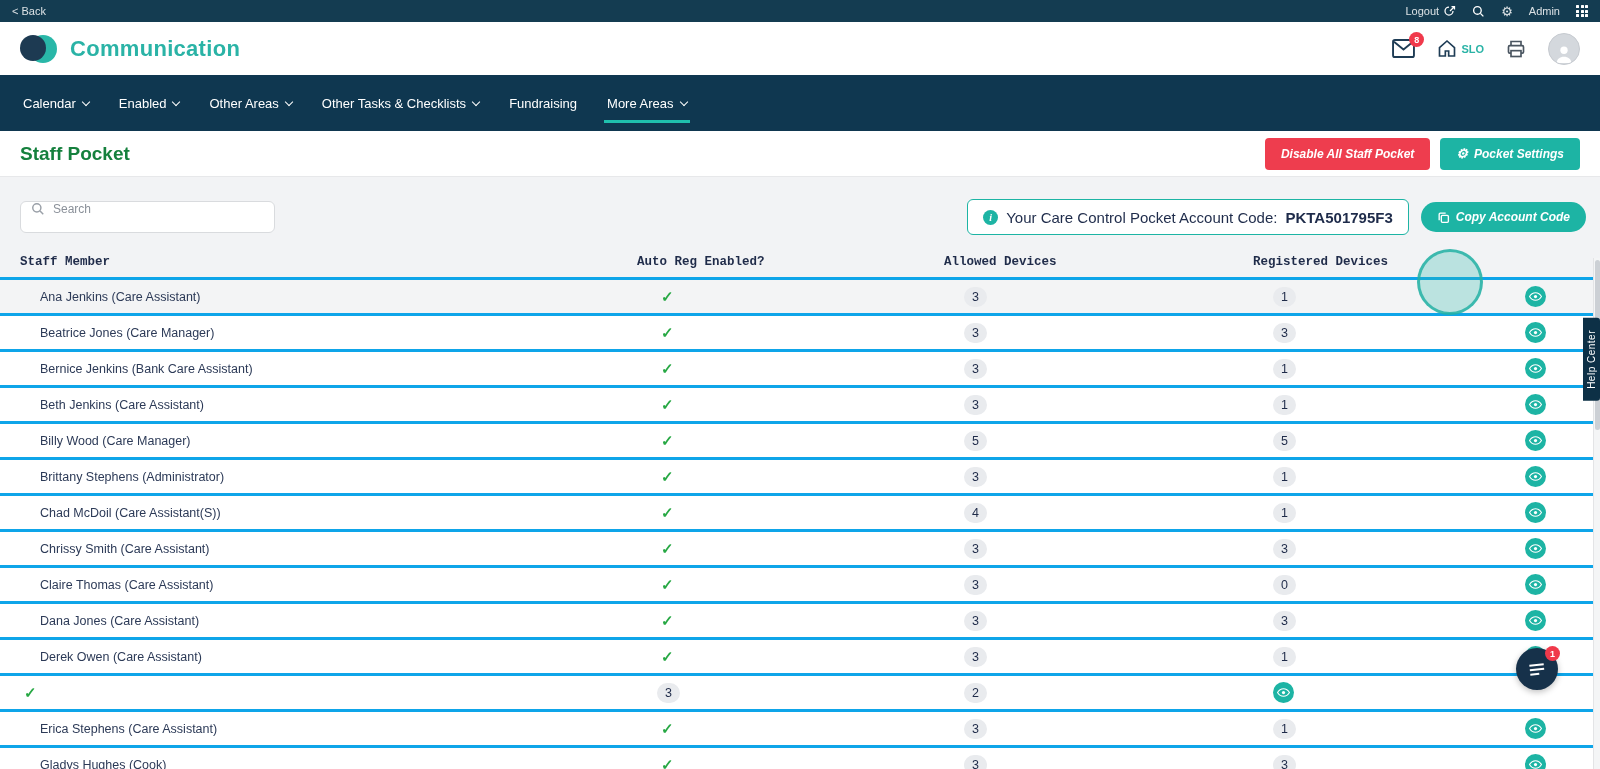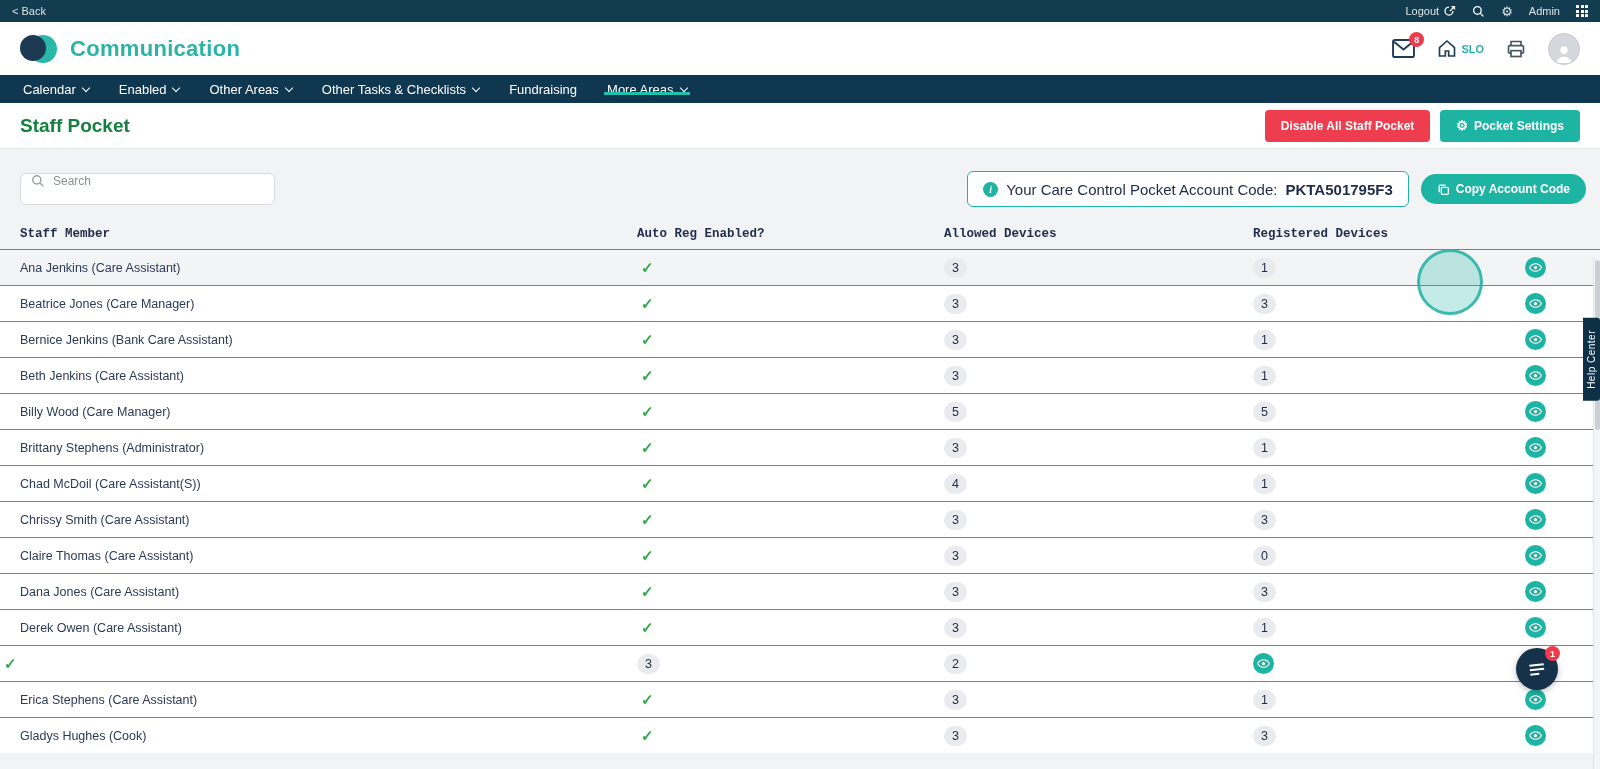--- a/index.html
+++ b/index.html
@@ -26,36 +26,36 @@
   .header-icons { display:flex; align-items:center; gap:22px; }
   .mail-wrap, .home-wrap, .print-wrap { position:relative; display:flex; align-items:center; gap:4px; cursor:pointer; }
   .badge-red { position:absolute; top:-7px; right:-9px; min-width:15px; height:15px; border-radius:8px;
     background:#f0394b; color:#fff; font-size:9px; font-weight:bold; display:flex; align-items:center;
     justify-content:center; padding:0 3px; }
   .slo { color:#2ab3a6; font-size:11px; font-weight:bold; }
   .avatar { width:32px; height:32px; border-radius:50%; background:#d4d8dd; display:flex;
     align-items:flex-end; justify-content:center; overflow:hidden; cursor:pointer; border:1px solid #c6cad0; }
 
   
-  .nav { height:28px; background:#0f3750; display:flex; align-items:stretch; padding:8px 8px; flex:0 0 auto; }
+  .nav { height:56px; background:#0f3750; display:flex; align-items:stretch; padding:8px 8px; flex:0 0 auto; }
   .nav-item { position:relative; display:flex; align-items:center; gap:7px; padding:0 15px;
     color:#fff; font-size:13px; cursor:pointer; }
   .chev { width:6px; height:6px; border-right:1.5px solid #fff; border-bottom:1.5px solid #fff;
     transform:rotate(45deg); margin-top:-3px; }
   .nav-item.active::after { content:""; position:absolute; left:12px; right:12px; bottom:0;
     height:3px; background:#1fc0ae; }
 
   
   .page-header { height:46px; background:#fff; display:flex; align-items:center;
     justify-content:space-between; padding:0 20px; border-bottom:1px solid #e7e8ea; flex:0 0 auto; }
   .page-header h1 { font-size:19px; color:#15803d; font-weight:bold; }
   .ph-actions { display:flex; align-items:center; gap:10px; }
   .btn { border:none; color:#fff; font-size:12px; font-weight:bold; padding:9px 16px;
     border-radius:4px; cursor:pointer; display:flex; align-items:center; gap:6px;
-    font-family:"Liberation Sans", sans-serif; }
+    font-family:"Liberation Sans", sans-serif;font-style:italic; }
   .btn.red { background:#ee3d4e; }
   .btn.teal { background:#1db4a4; }
   .btn.pill { border-radius:16px; padding:8px 16px; }
   .gear-sm { font-size:13px; line-height:1; }
 
   
   .content { flex:1 1 auto; background:#f2f3f5; display:flex; flex-direction:column; overflow:hidden; }
   .toolbar { display:flex; align-items:center; justify-content:space-between; padding:22px 14px 0 20px; }
   .search-box { width:255px; height:32px; background:#fff; border:1px solid #d9dbde; border-radius:6px;
     display:flex; align-items:flex-start; gap:8px; padding:0 10px; }
@@ -69,21 +69,21 @@
     font-size:10px; font-weight:bold; display:flex; align-items:center; justify-content:center;
     font-family:"Liberation Serif", serif; font-style:italic; }
   .acc-code { font-weight:bold; }
 
   
   .table { margin-top:14px; }
   .thead, .trow { display:grid; grid-template-columns:637px 307px 309px 1fr 75px; align-items:center; }
   .thead { padding:6px 0 8px;font-family:Liberation Mono, monospace; }
   .th { font-size:12.5px; font-weight:bold; color:#1f2b49; }
   .th.name, .td.name { padding-left:20px; }
-  .trow { height:36px; background:#fff; border-top:1px solid #0ea5e9; font-size:12.5px; color:#2c3a57; }
+  .trow { height:36px; background:#fff; border-top:3px solid #0ea5e9; font-size:12.5px; color:#2c3a57;padding-left:20px; }
   .trow.highlight { background:#f3f4f5; }
   .check { color:#27a844; font-size:15px; font-weight:bold; margin-left:4px; }
   .pillbadge { display:inline-block; min-width:15px; text-align:center; padding:3px 8px;
     background:#e9ebee; border-radius:20px; font-size:12.5px; color:#1f2b49; }
   .td.actions { display:flex; }
   .eye-btn { width:21px; height:21px; border-radius:50%; border:none; background:#1db4a4;
     display:flex; align-items:center; justify-content:center; cursor:pointer; padding:0; }
 
   
   .help-tab { position:absolute; right:0; top:318px; background:#0d3046; color:#fff;

